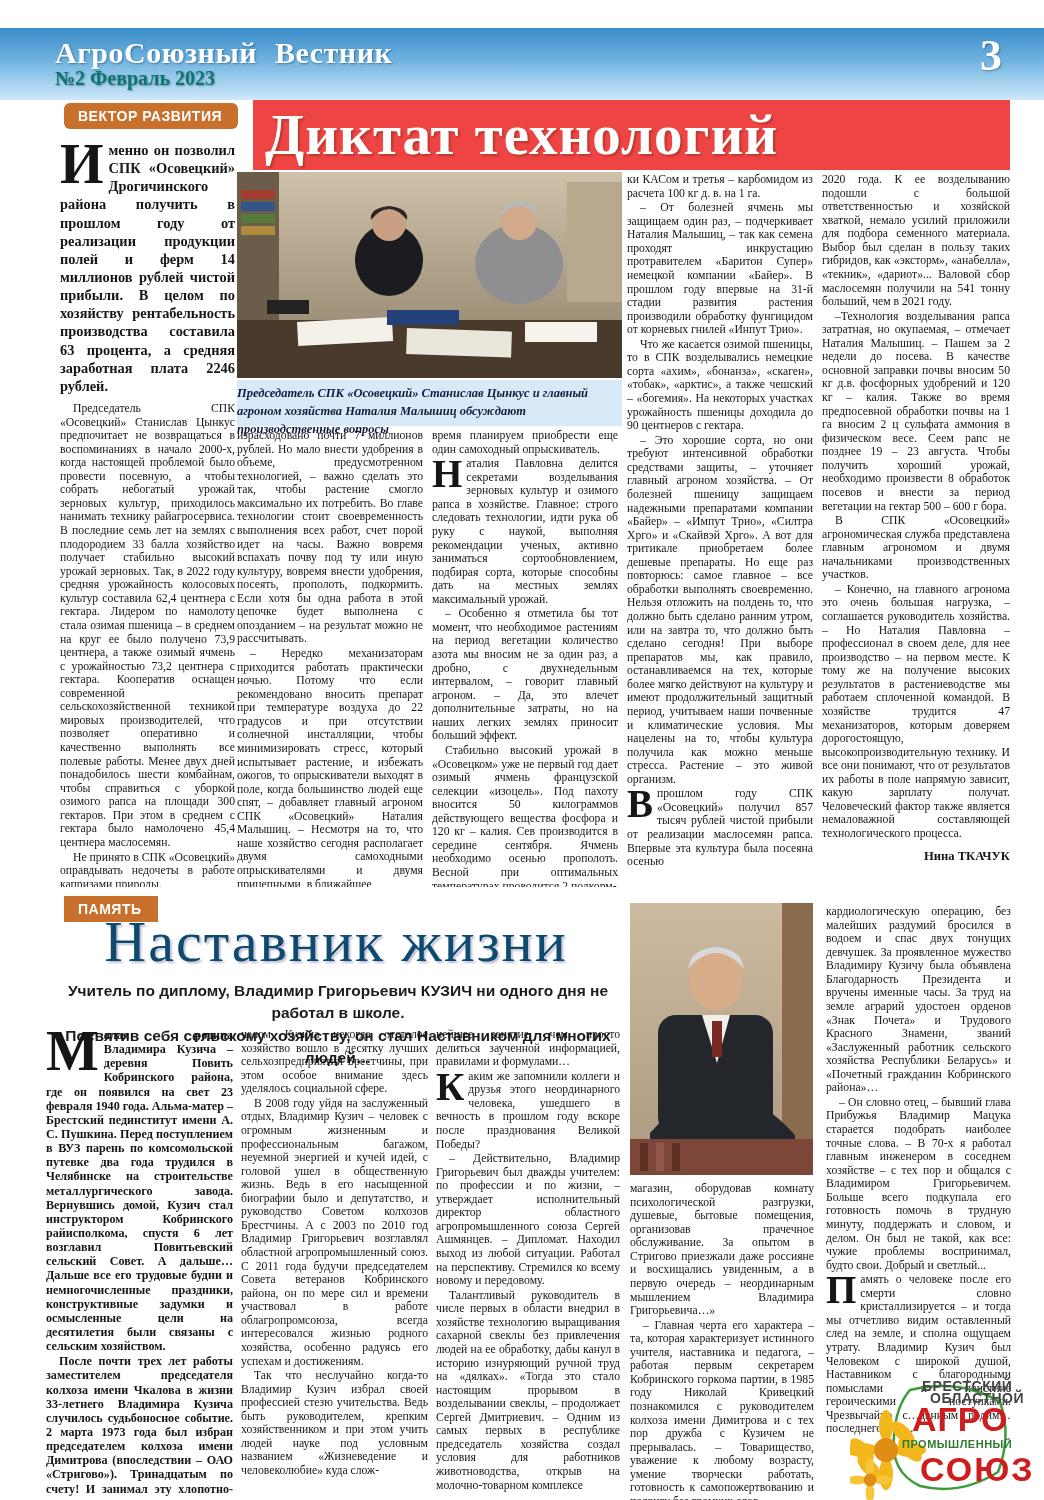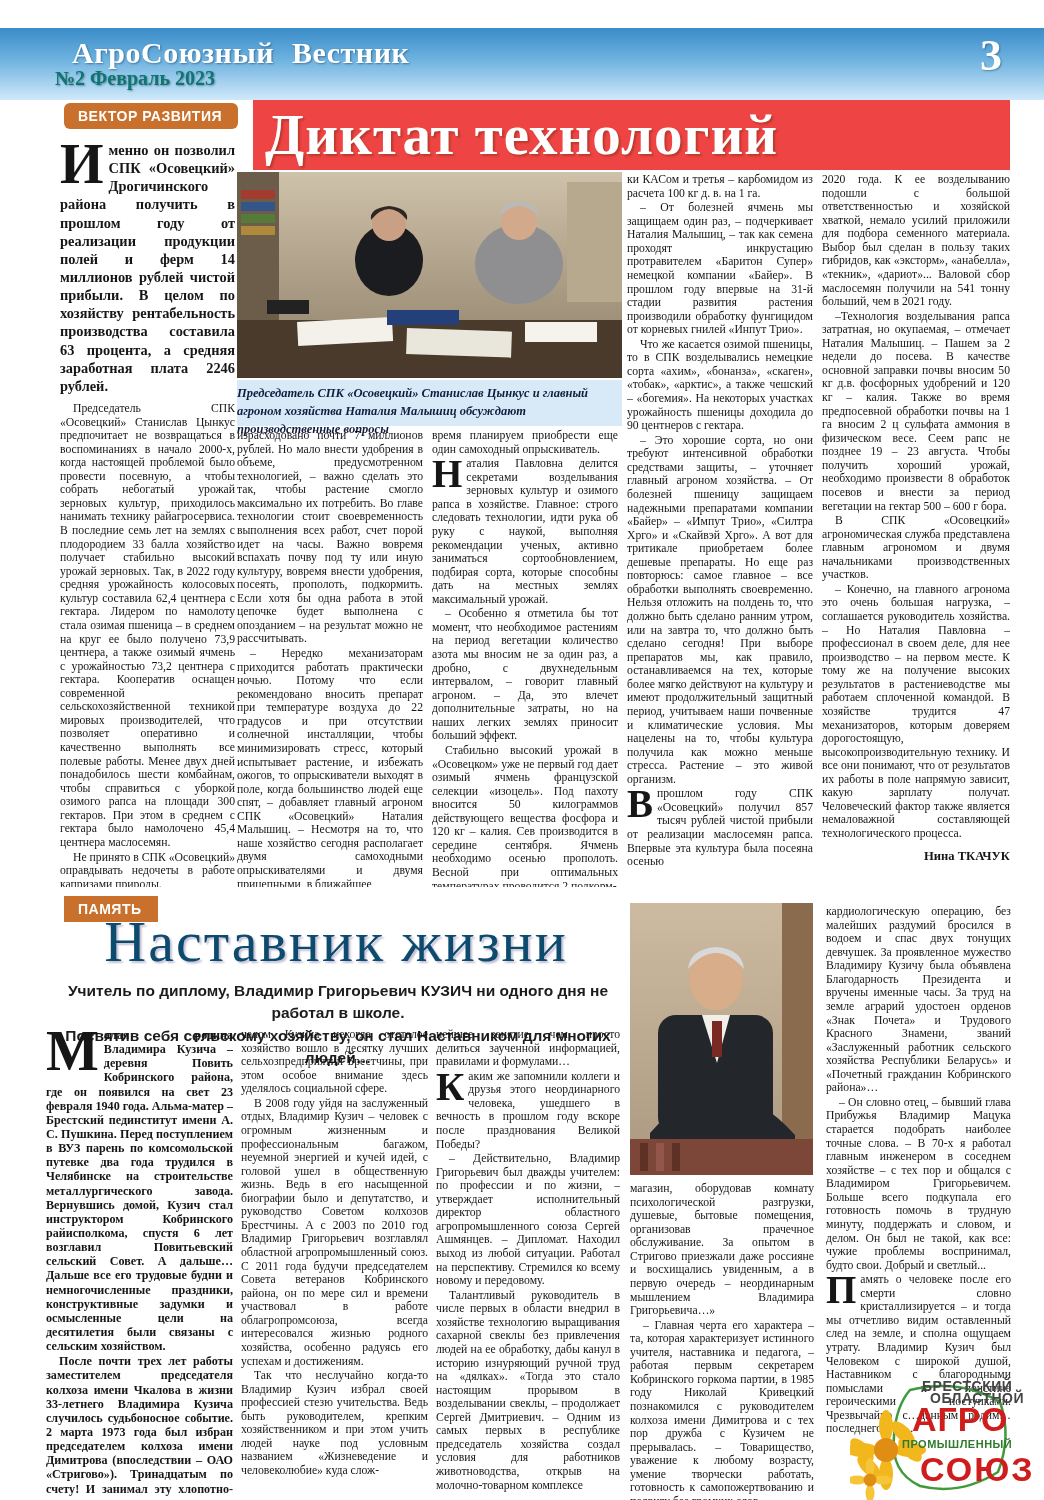--- a/index.html
+++ b/index.html
@@ -1,21 +1,21 @@
 <!DOCTYPE html>
 <html lang="ru"><head>
 <meta charset="utf-8">
 <style>
   html,body{margin:0;padding:0;background:#ffffff;}
   .page{position:relative;width:1044px;height:1500px;background:#fff;overflow:hidden;
         font-family:"Liberation Serif",serif;}
   
   .mastband{position:absolute;left:0;top:28px;width:1044px;height:72px;
             background:linear-gradient(180deg,#3a8cc9 0%,#6fb3e0 45%,#cfe9fa 100%);}
-  .mast-title{position:absolute;left:72px;top:36px;color:#fff;font-weight:bold;
+  .mast-title{position:absolute;left:55px;top:36px;color:#fff;font-weight:bold;
               font-size:30px;word-spacing:10px;letter-spacing:.5px;
               text-shadow:1px 1px 2px rgba(0,40,80,.45);}
   .mast-issue{position:absolute;left:55px;top:67px;color:#0f766e;font-weight:bold;font-size:20px;
               text-shadow:1px 1px 2px rgba(0,40,80,.4);}
   .page-num{position:absolute;right:42px;top:30px;color:#fff;font-weight:bold;font-size:44px;
             text-shadow:1px 1px 2px rgba(0,40,80,.4);}
   
   .label{position:absolute;background:#c8702c;color:#fff;
          font-family:"Liberation Sans",sans-serif;font-weight:bold;font-size:14px;
          padding:5px 16px 5px 14px;letter-spacing:.5px;}

